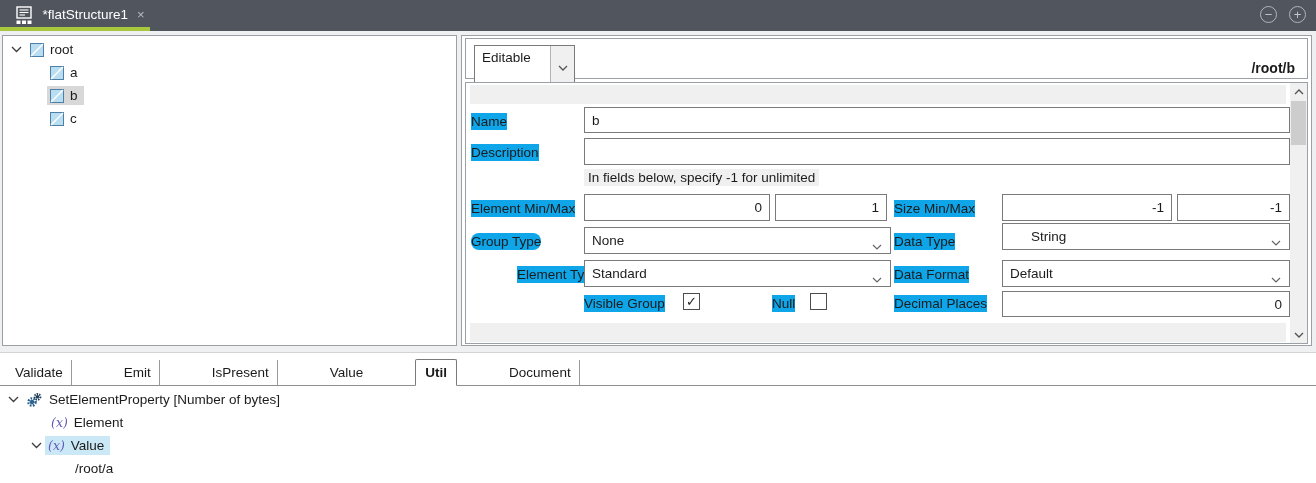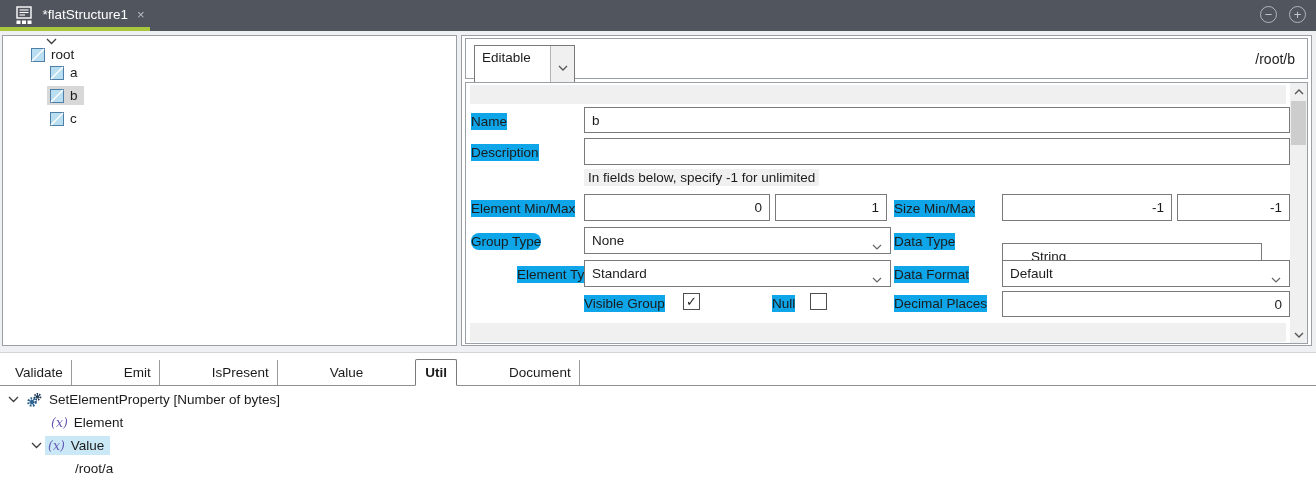--- a/index.html
+++ b/index.html
@@ -28,21 +28,21 @@
   .node.sel-gray { background:#d8d8d8; }
   .node.sel-blue { background:#cbe8f6; }
   .elem-icon { display:inline-flex; }
   .fx { font-family:"DejaVu Serif", serif; font-style:italic; color:#6258b5; font-size:12.5px; }
   .tree-label { font-size:13.5px; }
   
   .toolbar { position:absolute; left:3px; top:2px; width:843px; height:41px; border:1px solid #9aa0a6; background:#fff; }
   .combo-editable { position:absolute; left:8px; top:6px; width:101px; height:45px; border:1px solid #7a7a7a; background:#fff; display:flex; }
   .combo-editable .txt { flex:1; padding:4px 0 0 7px; font-size:13.5px; }
   .combo-editable .btn { width:24px; background:#f0f0f0; border-left:1px solid #b4b4b4; display:flex; align-items:center; justify-content:center; }
-  .path { position:absolute; right:12px; top:0; height:39px; display:flex; align-items:center; font-weight:normal; font-size:14px; }
+  .path { position:absolute; right:12px; top:9px; height:39px; display:flex; align-items:center; font-weight:bold; font-size:14px; }
   
   .props { position:absolute; left:3px; top:46px; width:843px; height:262px; border:1px solid #9aa0a6; background:#fff; }
   .strip { position:absolute; left:4px; width:816px; height:19px; background:#f0f0f0; }
   .lab { position:absolute; background:#0ea5e9; padding:1px 0; white-space:nowrap; font-size:13.5px; }
   .tin { position:absolute; border:1px solid #7a7a7a; font-family:"Liberation Sans", sans-serif; font-size:13.5px;
     padding:2px 7px; background:#fff; color:#1b1b1b; outline:none; }
   .tin.num { text-align:right; }
   .dd { position:absolute; height:27px; border:1px solid #7a7a7a; background:#fff; display:flex; align-items:center;
     padding-left:7px; font-size:13.5px; }
   .dd .dd-chev { position:absolute; right:8px; top:10px; }
@@ -84,21 +84,21 @@
     <span class="tab-close">×</span>
     <div class="tab-underline"></div>
   </div>
   <div class="win-controls">
     <div class="circle-btn">−</div>
     <div class="circle-btn">+</div>
   </div>
 </div>
 
 <div class="left-panel">
-  <div class="tree-row" style="top:2px; left:20px;flex-direction:column;">
+  <div class="tree-row" style="top:2px; left:7px;">
     <span class="chev">
       <svg width="11" height="7" viewBox="0 0 11 7">
           <path d="M1 1 L5.5 5.5 L10 1" fill="none" stroke="#3c3c3c" stroke-width="1.3"></path>
         </svg>
     </span>
     <span class="node" style="margin-left:5px;">
       <span class="elem-icon">
         <svg width="14" height="14" viewBox="0 0 14 14">
             <rect x="0.5" y="0.5" width="13" height="13" fill="#b9ddf1" stroke="#4e7fa6"></rect>
             <path d="M13 1 L1 13" stroke="#ffffff" stroke-width="1.5"></path>
@@ -177,21 +177,21 @@
     <span class="lab" style="left:5px; top:150px;border-radius:8px;">Group Type</span>
     <div class="dd" style="left:118px; top:144px; width:307px;">
       <span>None</span>
       <span class="dd-chev">
         <svg width="10" height="6" viewBox="0 0 10 6">
             <path d="M1 1 L5 5 L9 1" fill="none" stroke="#666" stroke-width="1.2"></path>
           </svg>
       </span>
     </div>
     <span class="lab" style="left:428px; top:150px;">Data Type</span>
-    <div class="dd" style="left:536px; top:160px; width:260px;padding-left:28px;">
+    <div class="dd" style="left:536px; top:140px; width:288px;padding-left:28px;">
       <span>String</span>
       <span class="dd-chev">
         <svg width="10" height="6" viewBox="0 0 10 6">
             <path d="M1 1 L5 5 L9 1" fill="none" stroke="#666" stroke-width="1.2"></path>
           </svg>
       </span>
     </div>
 
     <span class="lab" style="left:5px; top:183px;margin-left:46px;">Element Type</span>
     <div class="dd" style="left:118px; top:177px; width:307px;">

